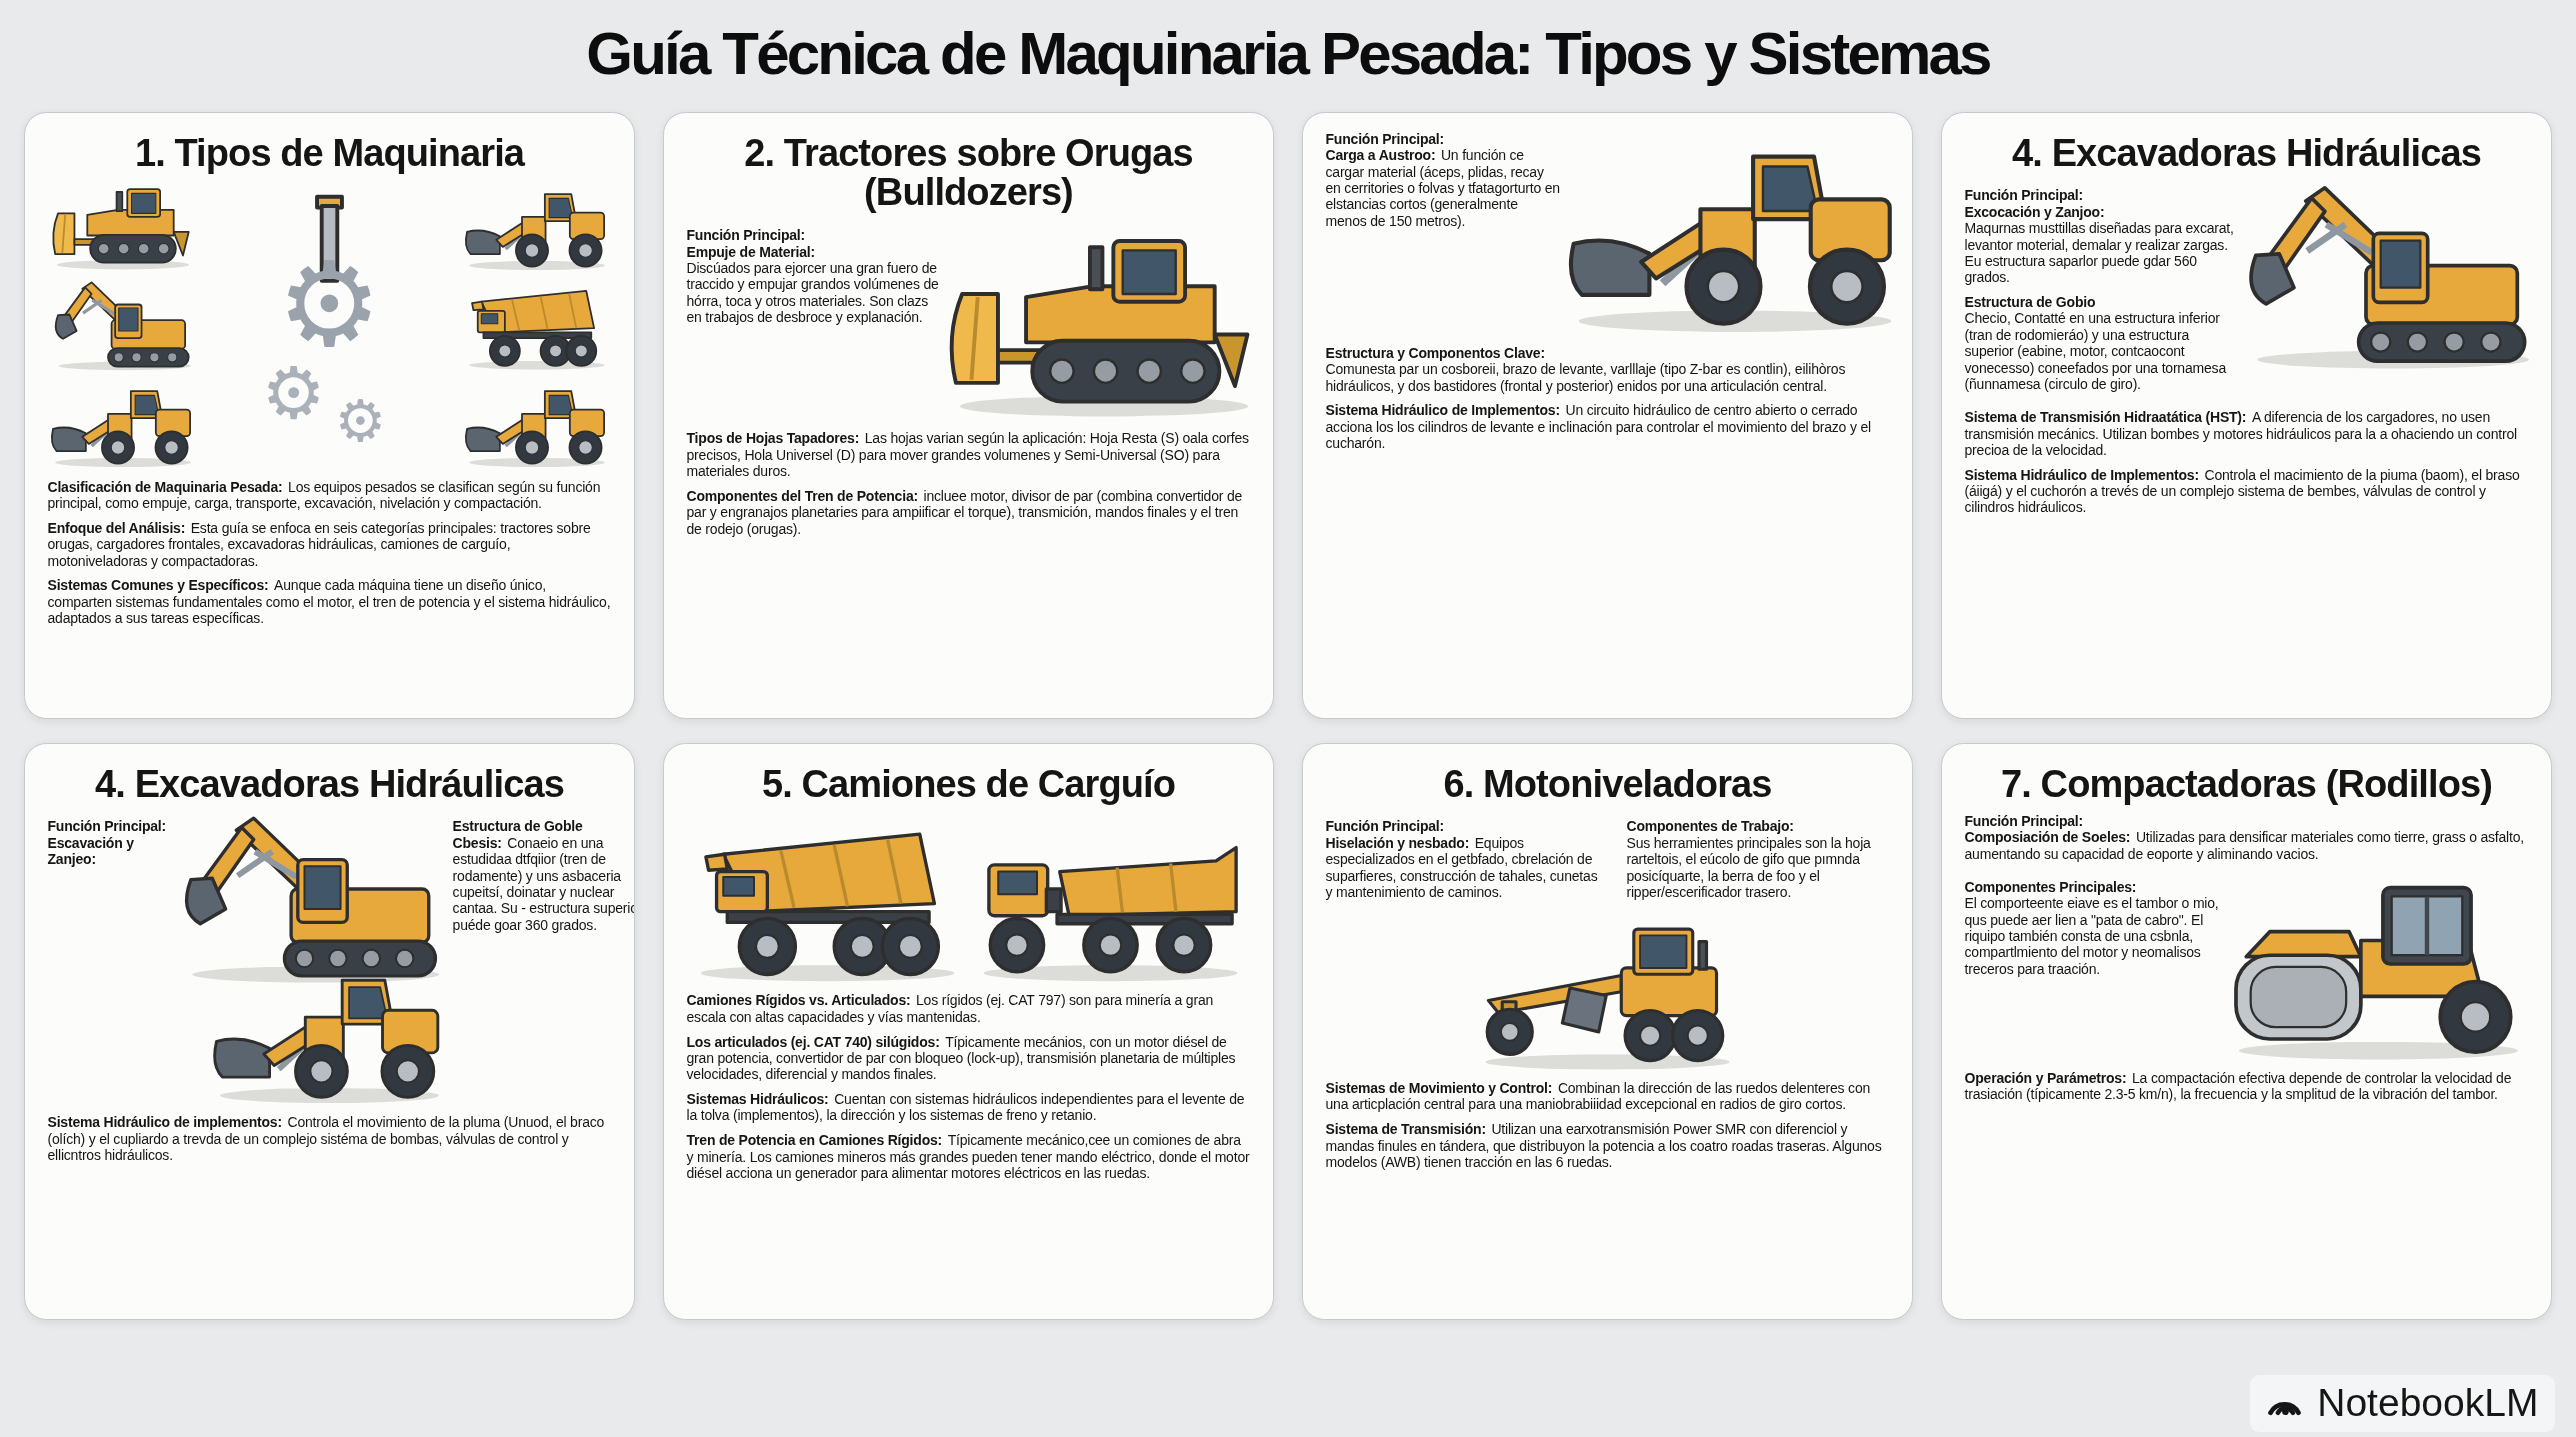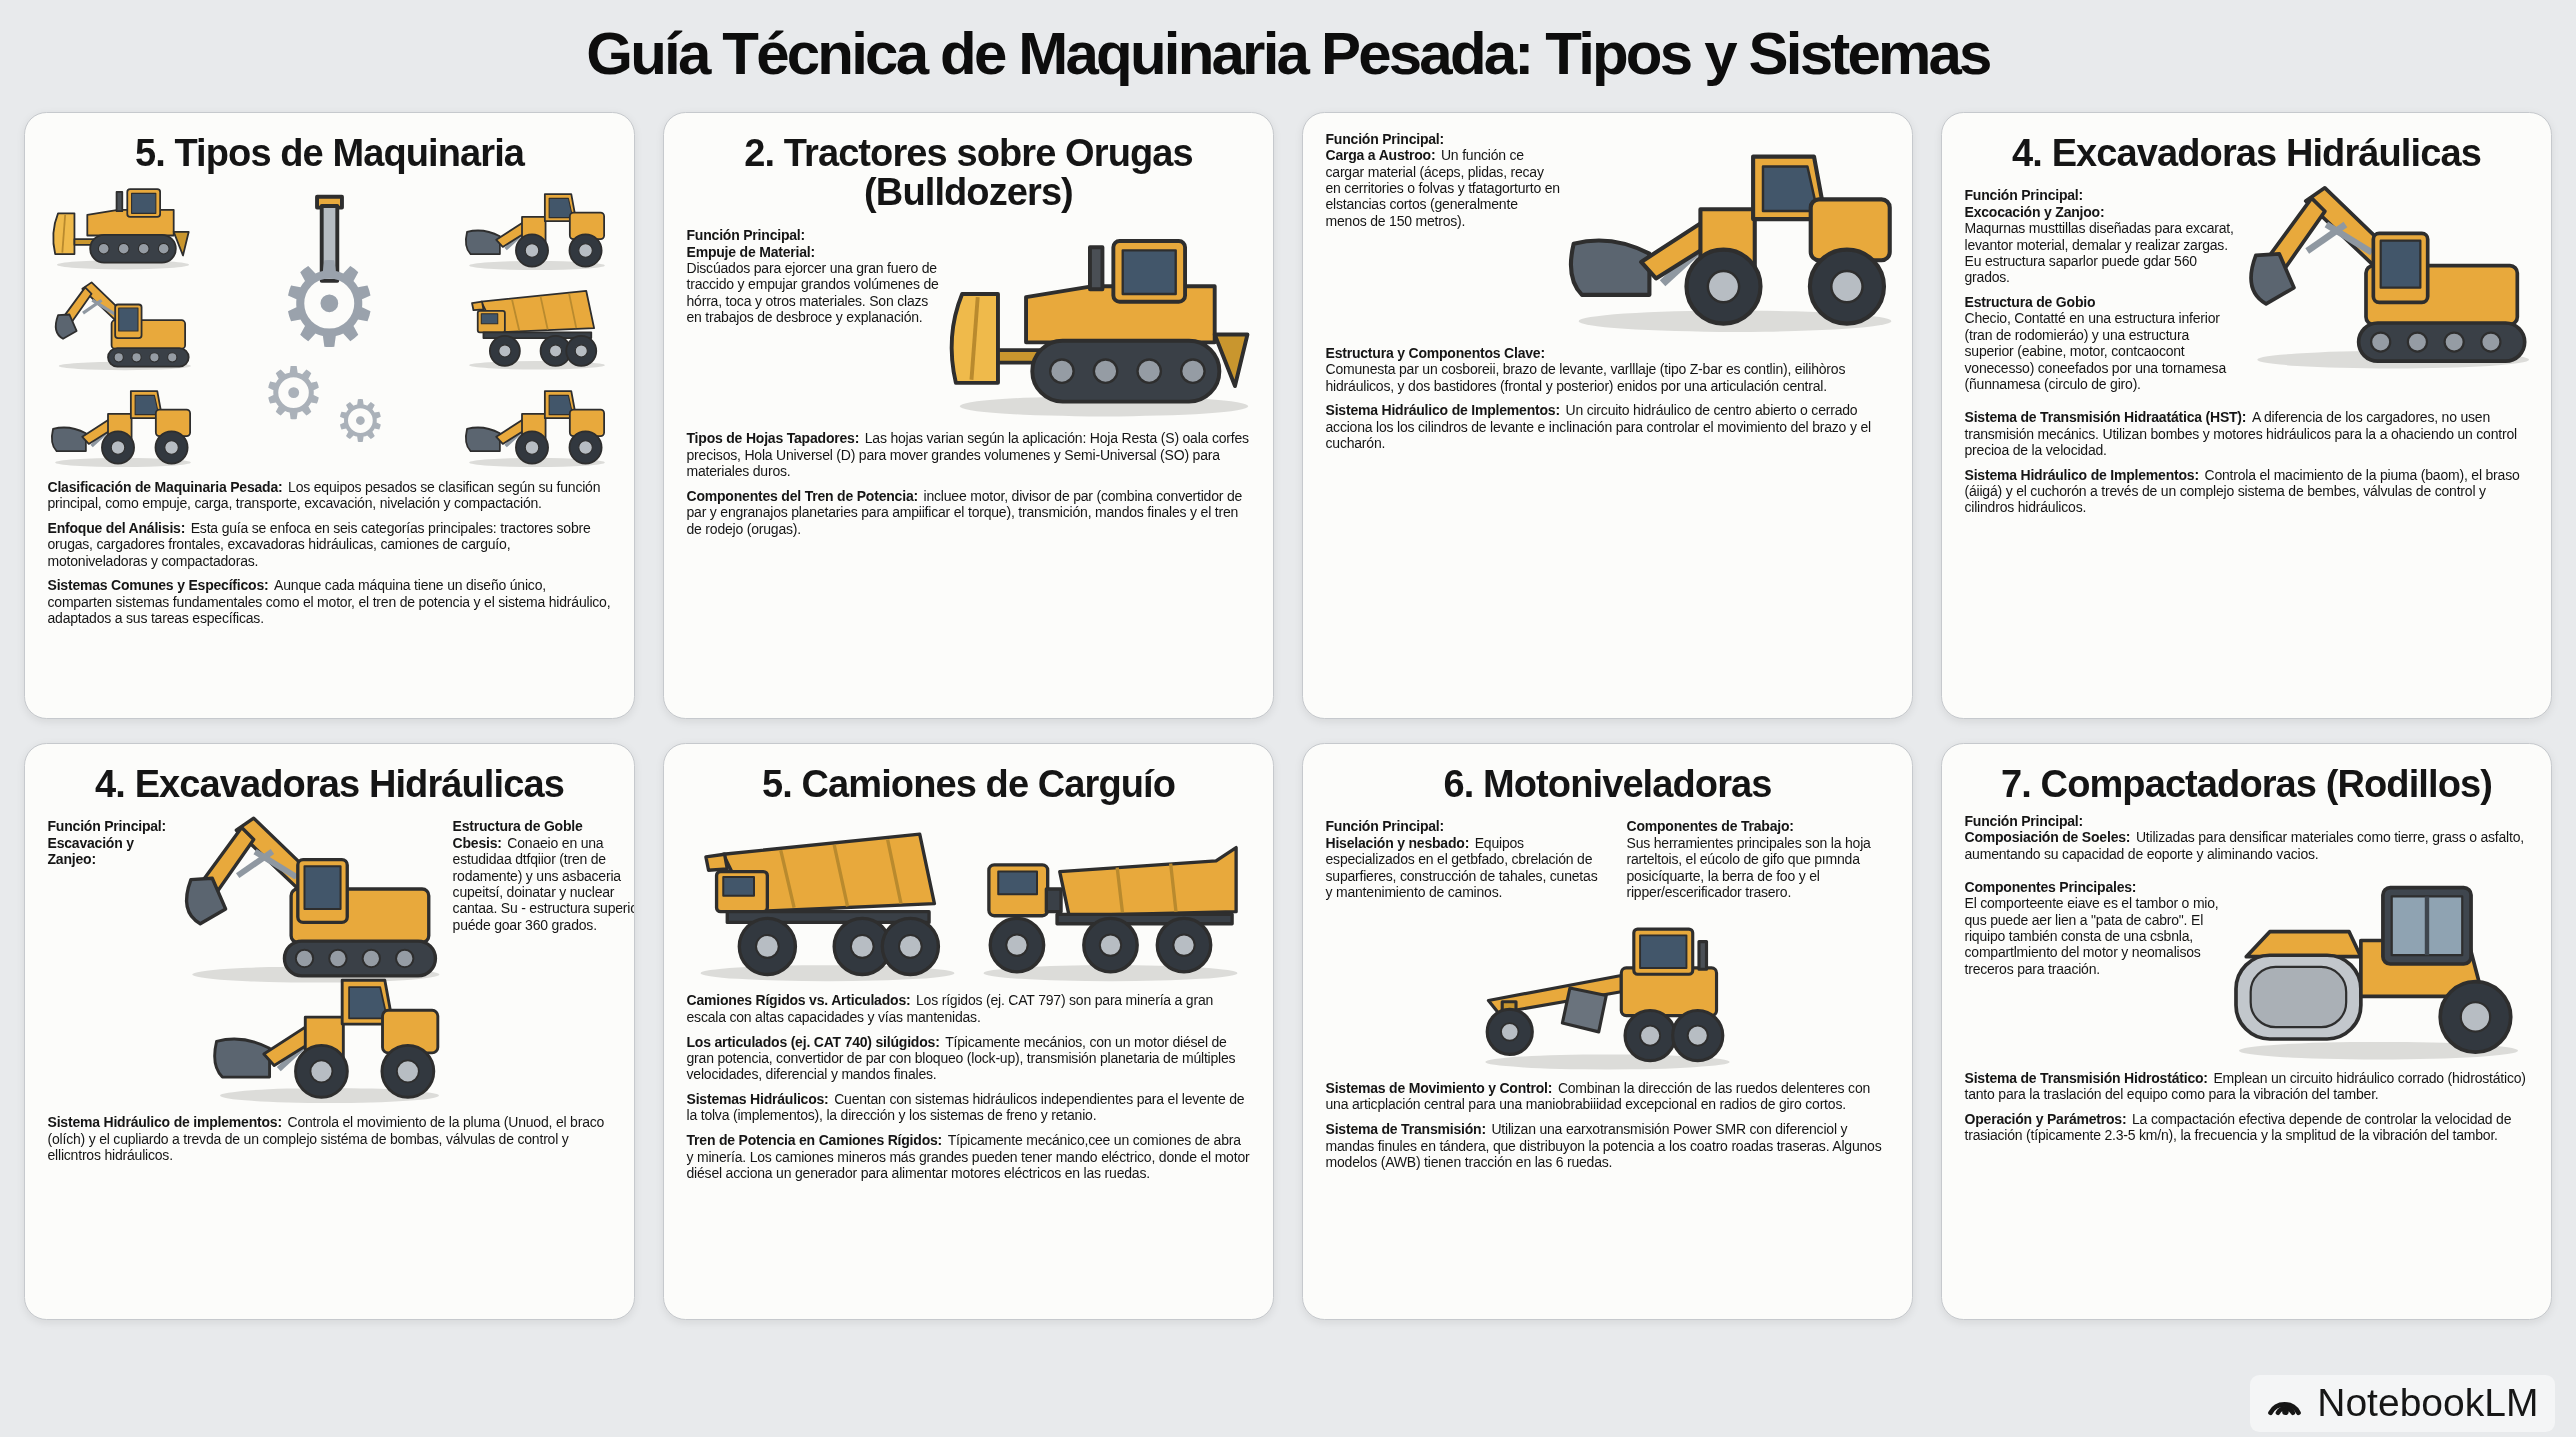--- a/index.html
+++ b/index.html
@@ -196,21 +196,21 @@
       <text x="140" y="330" font-size="74" text-anchor="middle" fill="#aab1b9" font-family="DejaVu Sans">⚙</text>
     </symbol>
   </defs>
 </svg>
 
 <h1 class="page-title">Guía Técnica de Maquinaria Pesada: Tipos y Sistemas</h1>
 
 <div class="grid">
 
   <section class="panel">
-    <h2>5. Tipos de Maquinaria</h2>
+    <h2>1. Tipos de Maquinaria</h2>
     <div class="icon-board">
       <div class="icon-stack">
         <svg class="machine" width="150" height="93" viewBox="0 0 160 99">
             <use href="#m-dozer" width="100%" height="100%"></use>
           </svg>
         <svg class="machine" width="150" height="93" viewBox="0 0 160 99">
             <use href="#m-excavator" width="100%" height="100%"></use>
           </svg>
         <svg class="machine" width="150" height="93" viewBox="0 0 160 99">
             <use href="#m-loader" width="100%" height="100%"></use>
@@ -414,23 +414,20 @@
           <span>El comporteente eiave es el tambor o mio, qus puede aer lien a "pata de cabro". El riquipo también consta de una csbnla, compartlmiento del motor y neomalisos treceros para traación.</span>
         </p>
       </div>
       <div class="img-col">
         <svg class="machine" width="309" height="191" viewBox="0 0 330 204">
             <use href="#m-roller" width="100%" height="100%"></use>
           </svg>
       </div>
     </div>
     <p class="para">
-      <span class="lead">Sistema de Transmisión Hidrostático:</span><span>Emplean un circuito hidráulico corrado (hidrostático) tanto para la traslación del equipo como para la vibración del tamber.</span>
-    </p>
-    <p class="para">
       <span class="lead">Operación y Parámetros:</span><span>La compactación efectiva depende de controlar la velocidad de trasiación (típicamente 2.3-5 km/n), la frecuencia y la smplitud de la vibración del tambor.</span>
     </p>
   </section>
 
 </div>
 
 <div class="watermark">
   <svg width="43" height="43" viewBox="0 0 46 46">
     <path d="M8 34 A17 17 0 0 1 38 34" fill="none" stroke="#161616" stroke-width="5" stroke-linecap="round"></path>
     <path d="M16 34 A9 9 0 0 1 32 34" fill="none" stroke="#161616" stroke-width="5" stroke-linecap="round"></path>

